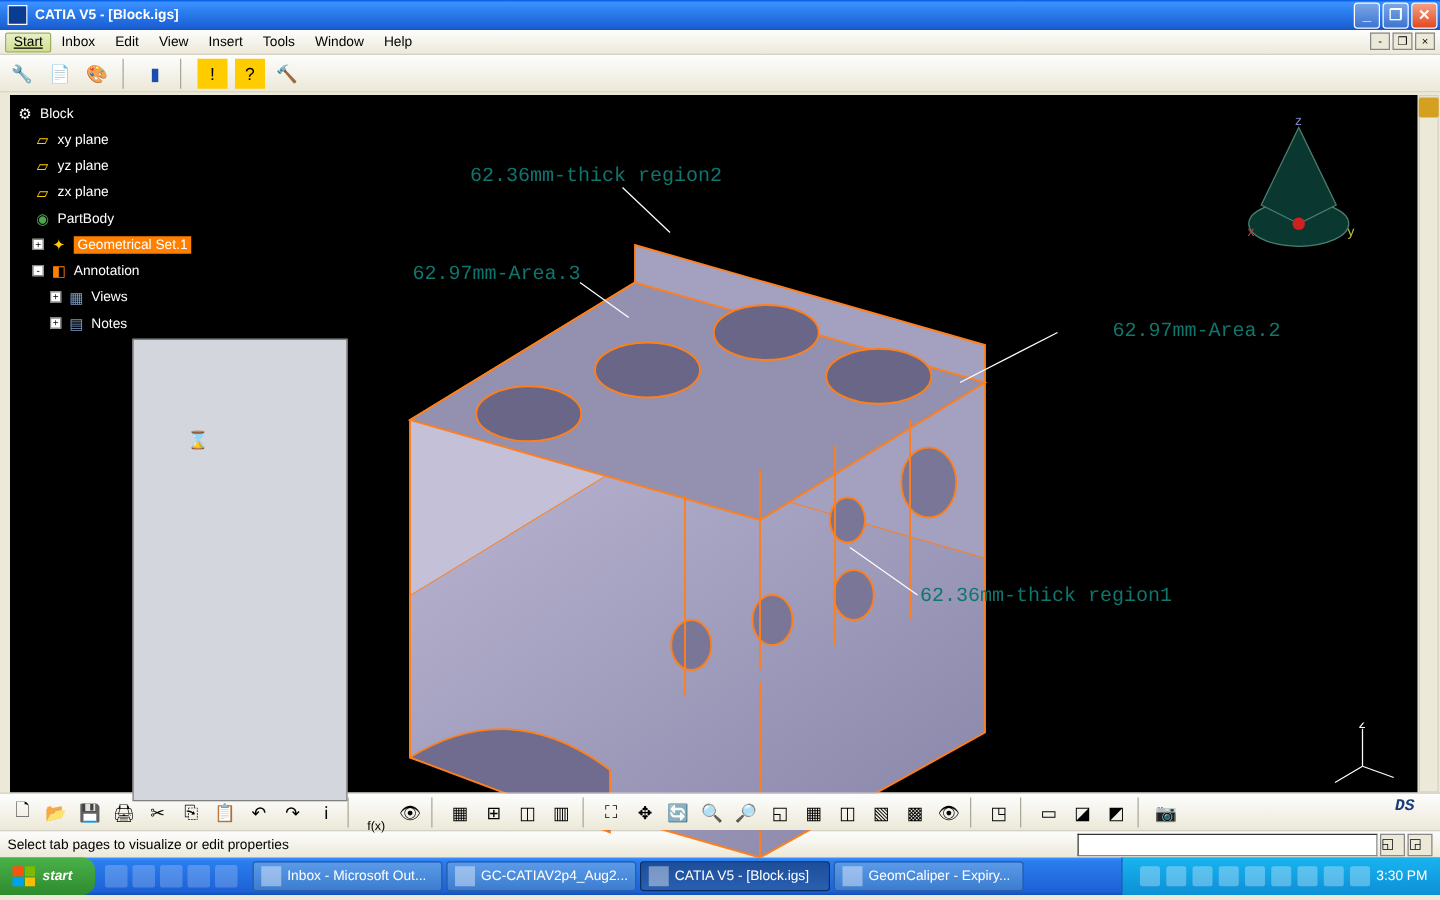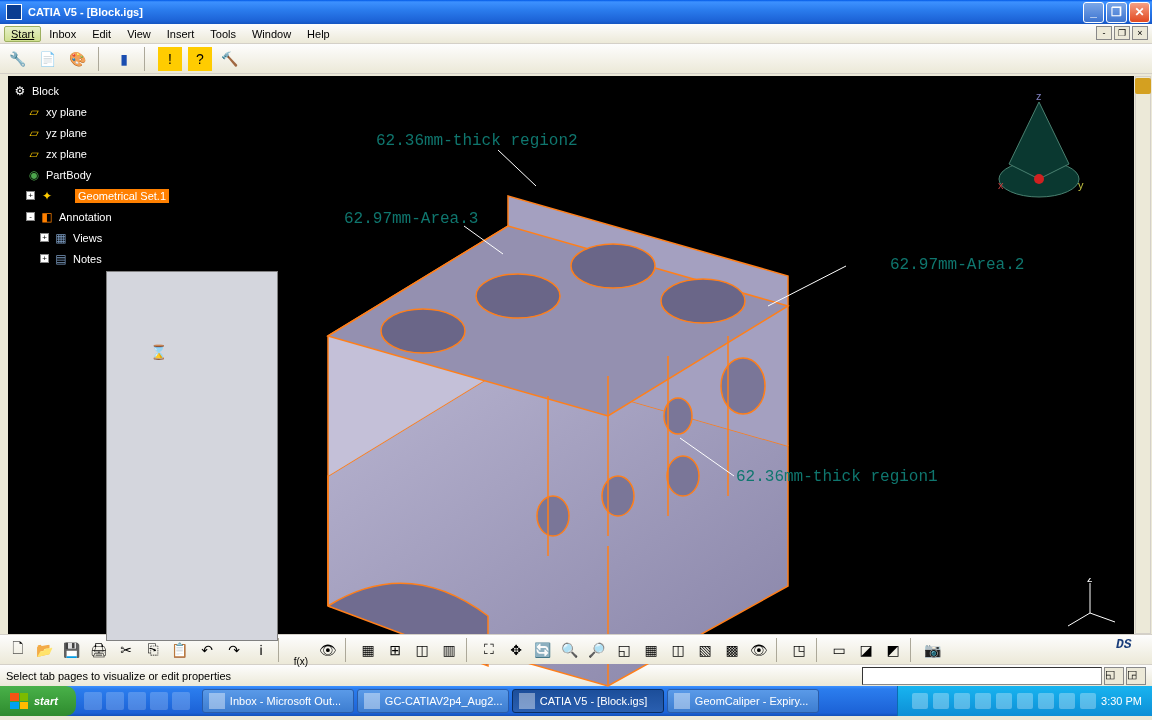--- a/index.html
+++ b/index.html
@@ -24,21 +24,21 @@
 .tsep { width: 6px; height: 24px; border-left: 1px solid #aca899; margin: 0 2px; }
 
 .workspace { position: relative; height: 560px; background: #ece9d8; }
 .viewport { position: absolute; left: 8px; top: 2px; right: 18px; bottom: 0; background: #000; }
 .scrollbar-right { position: absolute; right: 1px; top: 2px; width: 16px; bottom: 0; background: #ece9d8; border: 1px solid #d4d0c8; }
 .corner-icon { position: absolute; right: 1px; top: 4px; width: 16px; height: 16px; background: #d4a020; border-radius: 2px; }
 
 .tree { position: absolute; left: 4px; top: 4px; color: #fff; }
 .tree .trow { display: flex; align-items: center; height: 21px; gap: 4px; white-space: nowrap; }
 .tree .ticon { width: 16px; height: 16px; display: inline-flex; align-items: center; justify-content: center; font-size: 12px; }
-.tree .trow.selected span.label { background: #0a246a; color: #fff; padding: 1px 3px; margin-left: 16px; }
+.tree .trow.selected span.label { background: #0a246a; color: #fff; padding: 1px 3px; }
 .tree .indent1 { padding-left: 14px; }
 .tree .indent2 { padding-left: 28px; }
 .tree .exp { width: 9px; height: 9px; border: 1px solid #888; background: #fff; color: #000; font-size: 8px; line-height: 7px; text-align: center; }
 
 .popup { position: absolute; left: 98px; top: 195px; width: 172px; height: 370px; background: #d4d6dd; border: 1px solid #808080; z-index: 5; }
 .hourglass { position: absolute; left: 142px; top: 268px; font-size: 14px; color: #000; z-index: 6; }
 
 .compass { position: absolute; right: 40px; top: 18px; width: 110px; height: 120px; }
 .axis-triad { position: absolute; right: 14px; bottom: 6px; width: 60px; height: 50px; }
 
@@ -184,21 +184,21 @@
         <path d="M 80 470 Q 160 420 240 480 L 240 530 L 80 470" fill="#706c90"></path>
 
         <line x1="300" y1="260" x2="300" y2="420"></line>
         <line x1="360" y1="240" x2="360" y2="400"></line>
         <line x1="420" y1="220" x2="420" y2="380"></line>
         <line x1="480" y1="200" x2="480" y2="360"></line>
       </g>
     </svg>
 
     <div class="annot" style="left:368px; top:56px;">62.36mm-thick region2</div>
-    <div class="annot" style="left:336px; top:134px;">62.97mm-Area.3</div>
+    <div class="annot" style="left:322px; top:134px;">62.97mm-Area.3</div>
     <div class="annot" style="left:882px; top:180px;">62.97mm-Area.2</div>
     <div class="annot" style="left:728px; top:392px;">62.36mm-thick region1</div>
     <svg style="position:absolute; left:0; top:0; width:100%; height:100%; pointer-events:none;">
       <line x1="490" y1="74" x2="528" y2="110" stroke="#fff"></line>
       <line x1="456" y1="150" x2="495" y2="178" stroke="#fff"></line>
       <line x1="838" y1="190" x2="760" y2="230" stroke="#fff"></line>
       <line x1="726" y1="400" x2="672" y2="362" stroke="#fff"></line>
     </svg>
 
     <svg class="compass" viewBox="0 0 110 120">

